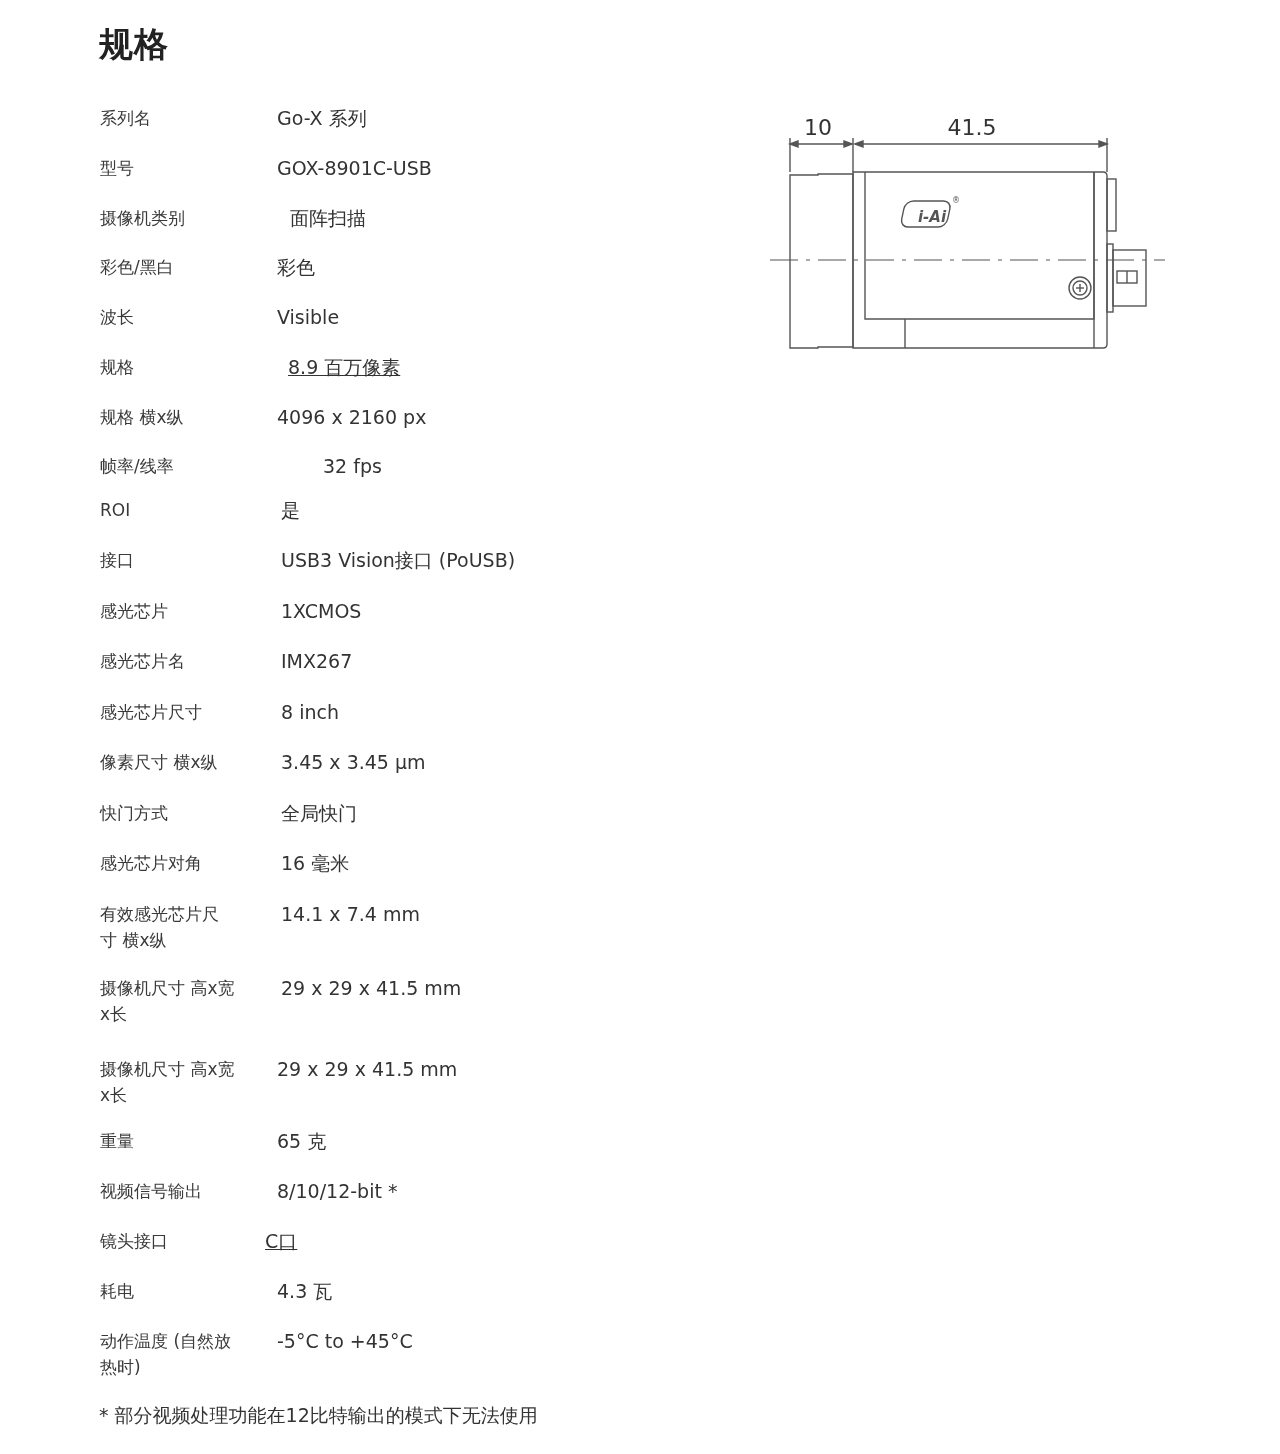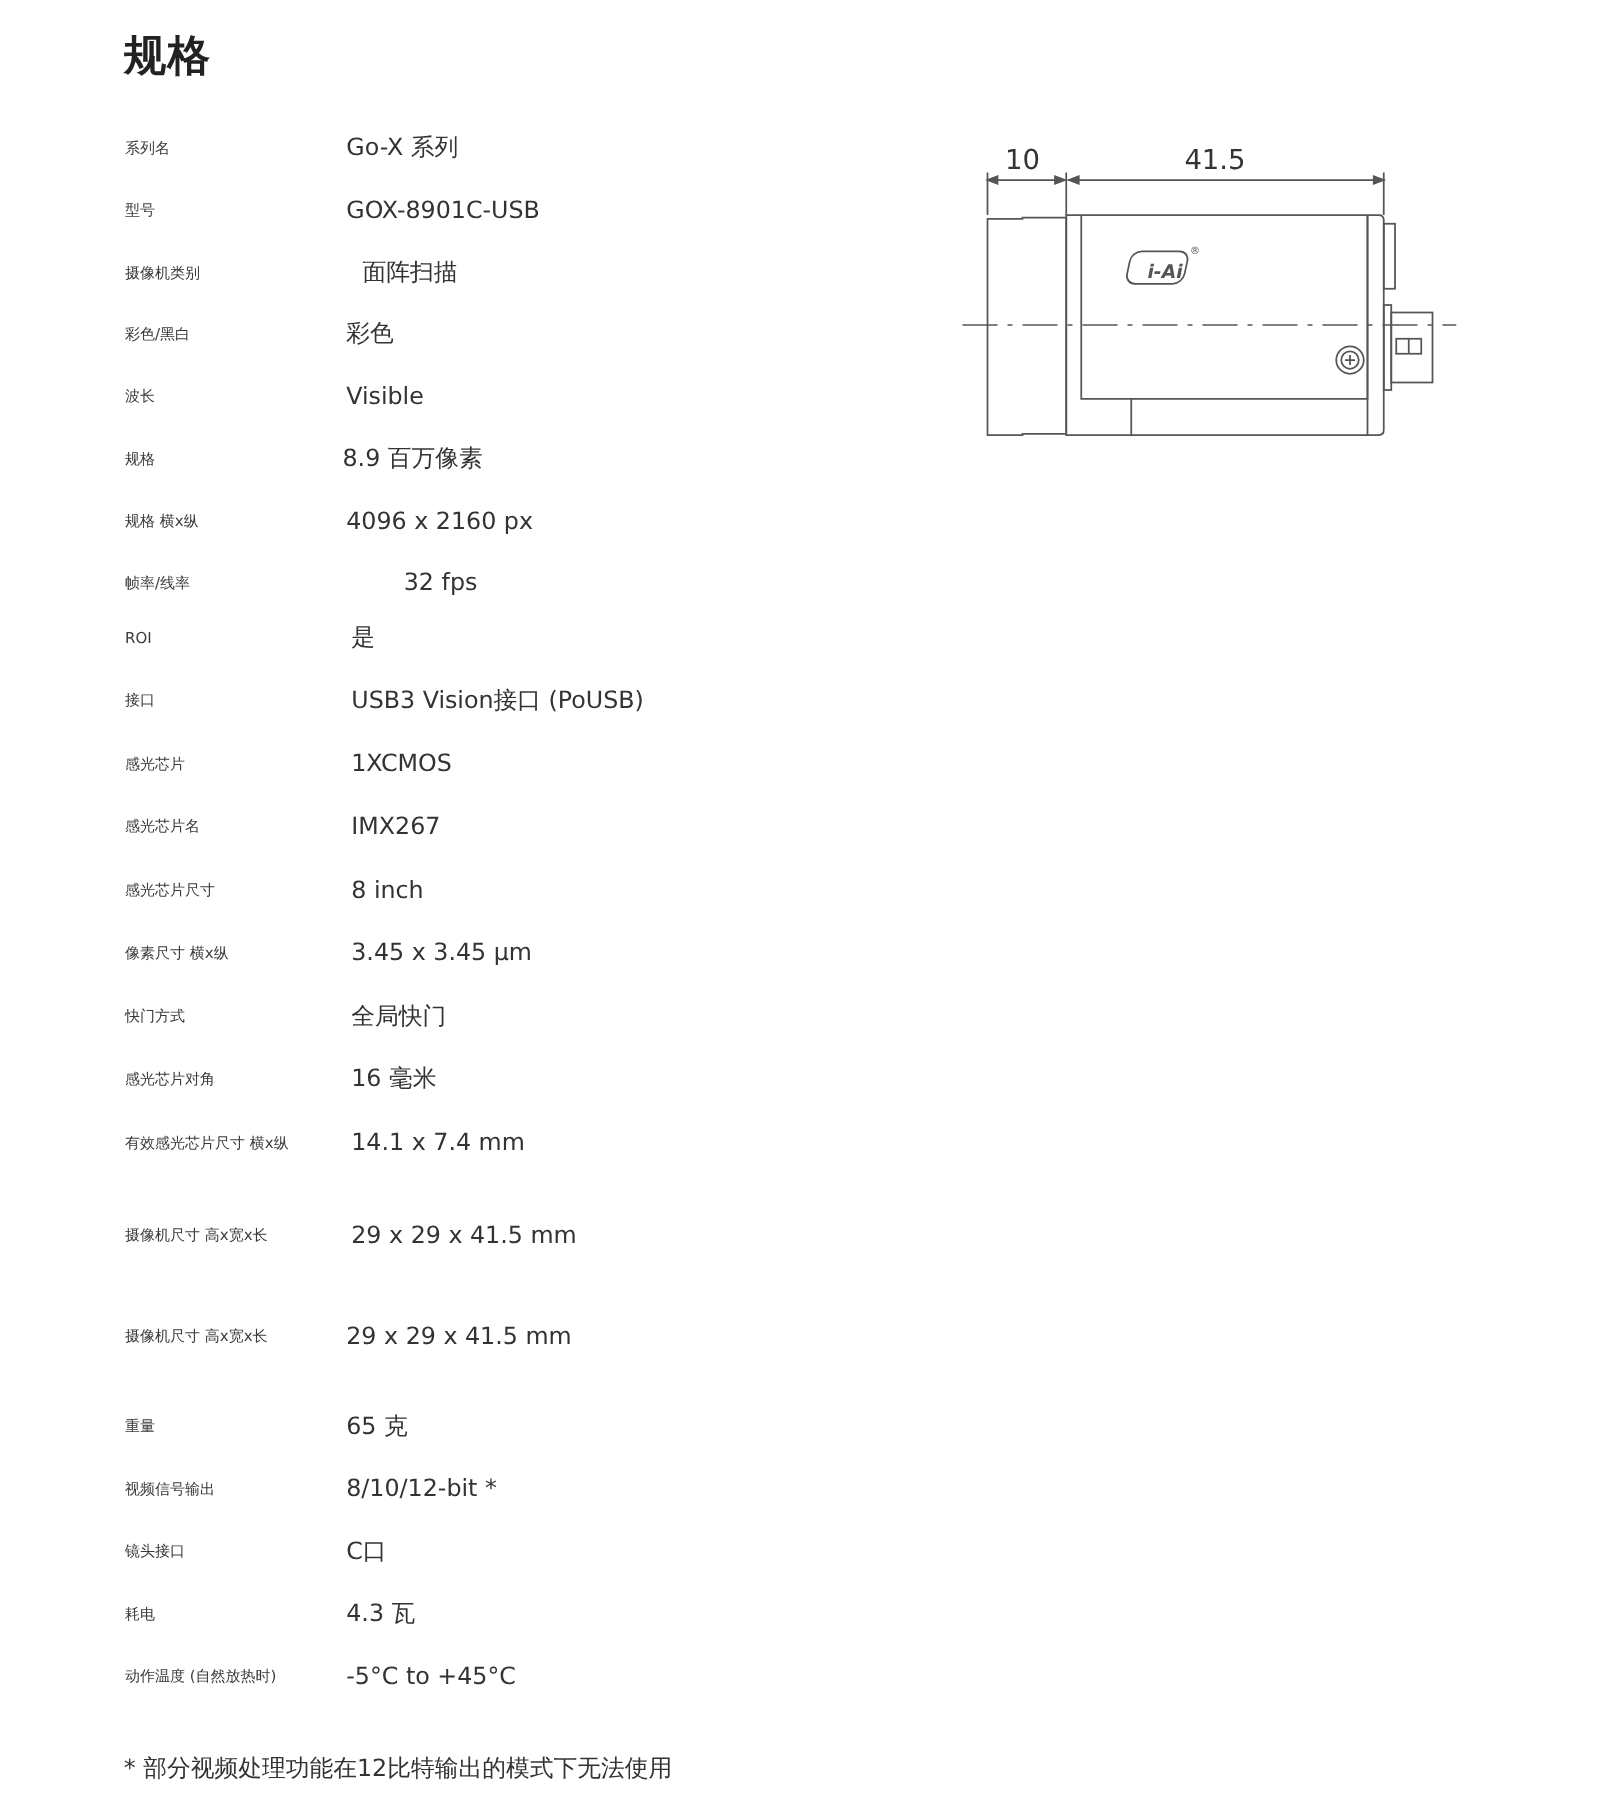--- a/index.html
+++ b/index.html
@@ -8,21 +8,21 @@
       font-family: "DejaVu Sans", "Liberation Sans", sans-serif;
       color: #333333;
     }
     .title {
       position: absolute; left: 99px; top: 22px;
       font-size: 34px; font-weight: bold; color: #222222; letter-spacing: 1px;
     }
     .spec-row { position: absolute; left: 0; width: 700px; }
     .spec-label {
       position: absolute; left: 100px; width: 135px;
-      font-size: 12px; line-height: 26px; color: #3a3a3a;
+      font-size: 17px; line-height: 26px; color: #3a3a3a;
     }
     .spec-value {
       position: absolute; font-size: 19px; line-height: 26px; color: #333333;
       white-space: nowrap;
     }
     .footnote {
       position: absolute; left: 99px; top: 1401px;
       font-size: 19px; line-height: 28px; color: #333333; white-space: nowrap;
     }
     .drawing { position: absolute; left: 760px; top: 100px; width: 420px; height: 270px; }
@@ -48,21 +48,21 @@
     <div class="spec-row" style="top: 254px;">
       <div class="spec-label">彩色/黑白</div>
       <div class="spec-value" style="left: 277px;">彩色</div>
     </div>
     <div class="spec-row" style="top: 304px;">
       <div class="spec-label">波长</div>
       <div class="spec-value" style="left: 277px;">Visible</div>
     </div>
     <div class="spec-row" style="top: 354px;">
       <div class="spec-label">规格</div>
-      <div class="spec-value" style="left: 274px;">8.9 百万像素</div>
+      <div class="spec-value" style="left: 288px; text-decoration: underline;">8.9 百万像素</div>
     </div>
     <div class="spec-row" style="top: 404px;">
       <div class="spec-label">规格 横x纵</div>
       <div class="spec-value" style="left: 277px;">4096 x 2160 px</div>
     </div>
     <div class="spec-row" style="top: 453px;">
       <div class="spec-label">帧率/线率</div>
       <div class="spec-value" style="left: 277px; margin-left: 46px;">32 fps</div>
     </div>
     <div class="spec-row" style="top: 497px;">
@@ -112,21 +112,21 @@
     <div class="spec-row" style="top: 1128px;">
       <div class="spec-label">重量</div>
       <div class="spec-value" style="left: 277px;">65 克</div>
     </div>
     <div class="spec-row" style="top: 1178px;">
       <div class="spec-label">视频信号输出</div>
       <div class="spec-value" style="left: 277px;">8/10/12-bit *</div>
     </div>
     <div class="spec-row" style="top: 1228px;">
       <div class="spec-label">镜头接口</div>
-      <div class="spec-value" style="left: 277px;">C口</div>
+      <div class="spec-value" style="left: 265px; text-decoration: underline;">C口</div>
     </div>
     <div class="spec-row" style="top: 1278px;">
       <div class="spec-label">耗电</div>
       <div class="spec-value" style="left: 277px;">4.3 瓦</div>
     </div>
     <div class="spec-row" style="top: 1328px;">
       <div class="spec-label">动作温度 (自然放热时)</div>
       <div class="spec-value" style="left: 277px; text-align: center;">-5°C to +45°C</div>
     </div>
   </div>

